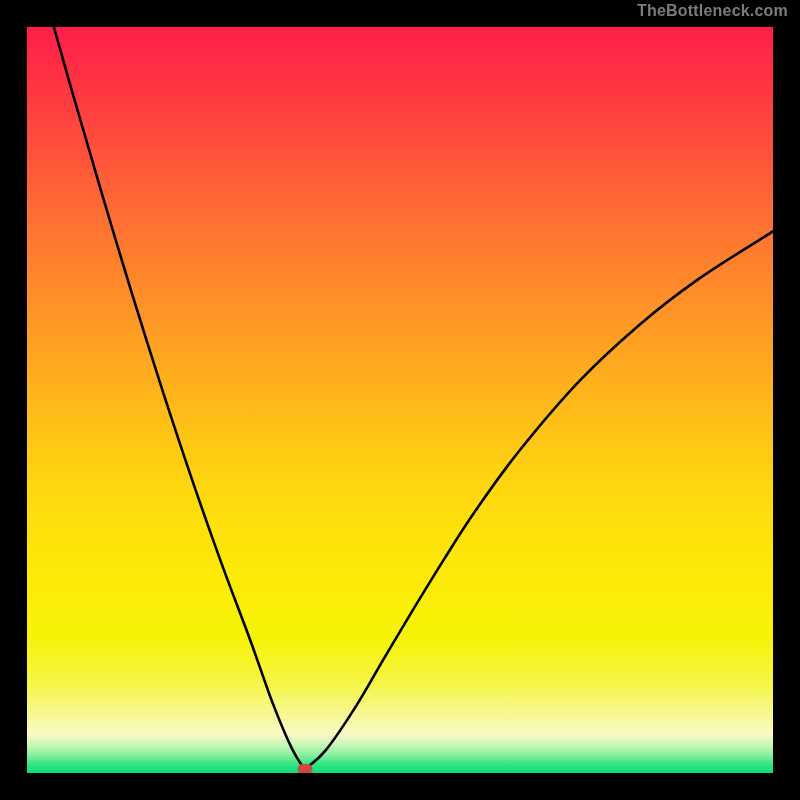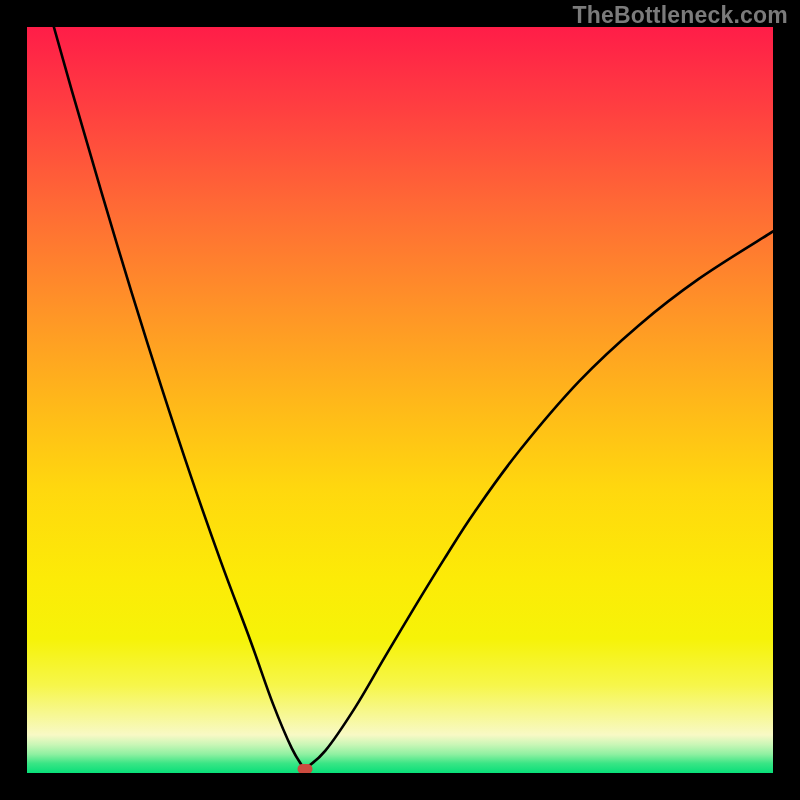--- a/index.html
+++ b/index.html
@@ -17,21 +17,21 @@
     top: 0;
     width: 800px;
     height: 800px;
     background: #000;
   }
   .watermark {
     position: absolute;
     top: 2px;
     right: 12px;
     color: #7b7b7b;
-    font-size: 23px;
+    font-size: 16px;
     font-weight: 600;
     letter-spacing: 0.2px;
     z-index: 10;
   }
   .plot {
     position: absolute;
     left: 27px;
     top: 27px;
     width: 746px;
     height: 746px;

